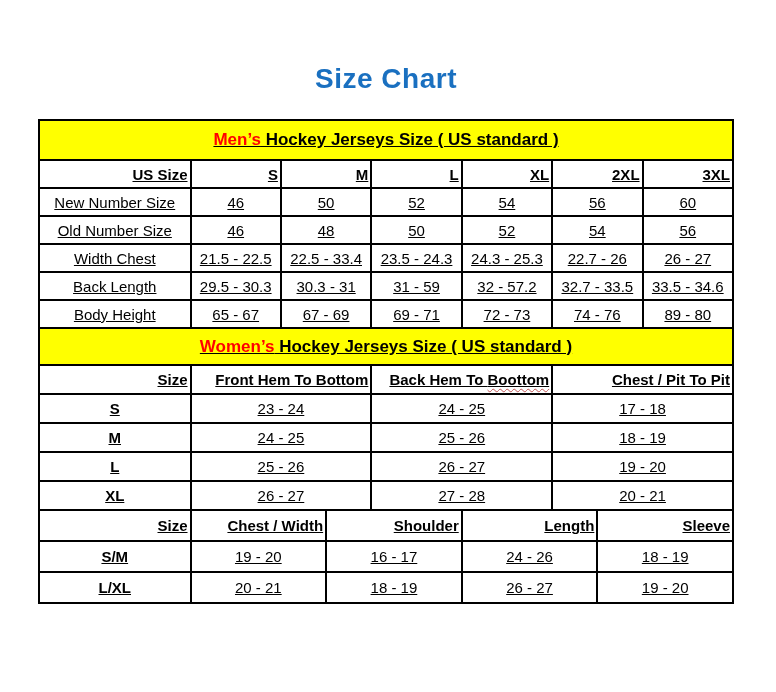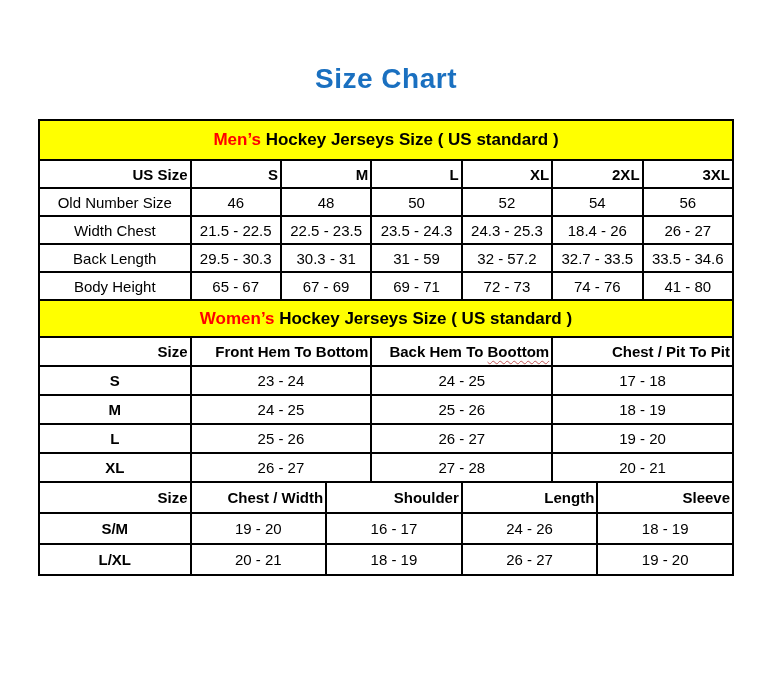--- a/index.html
+++ b/index.html
@@ -22,20 +22,21 @@
     font-size: 28px;
     font-weight: bold;
     letter-spacing: 0.5px;
     color: var(--title-blue, #1a70c0);
     line-height: 34px;
   }
   .chart-box {
     border-left: 2px solid var(--line, #000);
     border-top: 2px solid var(--line, #000);
     box-sizing: border-box;
+    text-decoration: underline;
   }
   .band {
     background: var(--band-yellow, #ffff00);
     border-right: 2px solid var(--line, #000);
     border-bottom: 2px solid var(--line, #000);
     box-sizing: content-box;
     text-align: center;
     font-weight: bold;
     font-size: 17px;
   }
@@ -87,54 +88,63 @@
               <th>S</th>
               <th>M</th>
               <th>L</th>
               <th>XL</th>
               <th>2XL</th>
               <th>3XL</th>
             </tr>
           </thead>
           <tbody>
             <tr>
+              <td class="row-label">New Number Size</td>
+              <td>46</td>
+              <td>50</td>
+              <td>52</td>
+              <td>54</td>
+              <td>56</td>
+              <td>60</td>
+            </tr>
+            <tr>
               <td class="row-label">Old Number Size</td>
               <td>46</td>
               <td>48</td>
               <td>50</td>
               <td>52</td>
               <td>54</td>
               <td>56</td>
             </tr>
             <tr>
               <td class="row-label">Width Chest</td>
               <td>21.5 - 22.5</td>
-              <td>22.5 - 23.5</td>
+              <td>22.5 - 33.4</td>
               <td>23.5 - 24.3</td>
               <td>24.3 - 25.3</td>
-              <td>18.4 - 26</td>
+              <td>22.7 - 26</td>
               <td>26 - 27</td>
             </tr>
             <tr>
               <td class="row-label">Back Length</td>
               <td>29.5 - 30.3</td>
               <td>30.3 - 31</td>
               <td>31 - 59</td>
               <td>32 - 57.2</td>
               <td>32.7 - 33.5</td>
               <td>33.5 - 34.6</td>
             </tr>
             <tr>
               <td class="row-label">Body Height</td>
               <td>65 - 67</td>
               <td>67 - 69</td>
               <td>69 - 71</td>
               <td>72 - 73</td>
               <td>74 - 76</td>
-              <td>41 - 80</td>
+              <td>89 - 80</td>
             </tr>
           </tbody>
         </table>
       </div>
       <div class="section sec-womens">
         <div class="band"><span class="hl">Women’s</span><span> Hockey Jerseys Size ( US standard )</span></div>
         <table class="grid">
           <thead>
             <tr>
               <th>Size</th>

